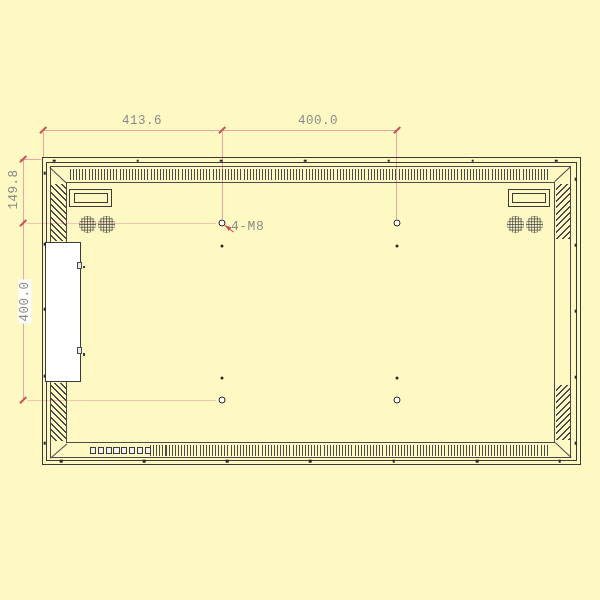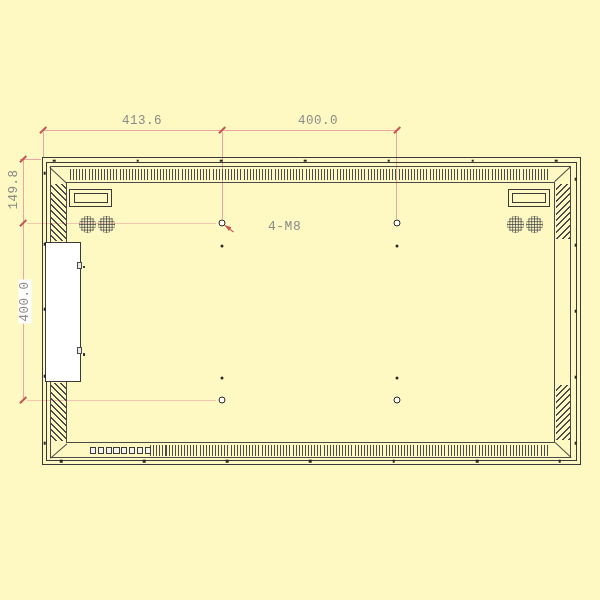--- a/index.html
+++ b/index.html
@@ -153,14 +153,14 @@
       <div class="abs tick" style="left: 42.7px; top: 130px;"></div>
       <div class="abs tick" style="left: 222.2px; top: 130px;"></div>
       <div class="abs tick" style="left: 396.6px; top: 130px;"></div>
       <div class="abs tick" style="left: 23px; top: 159px;"></div>
       <div class="abs tick" style="left: 23px; top: 223px;"></div>
       <div class="abs tick" style="left: 23px; top: 399.7px;"></div>
     </div>
 
   <div class="abs leader" style="left:224.7px;top:225.2px;"></div>
   <div class="abs arrowhead" style="left:224.7px;top:222.95px;"></div>
-  <div class="abs dimtxt" style="left:231px;top:219.5px;font-size:13px;margin-left:37px;">4-M8</div>
+  <div class="abs dimtxt" style="left:231px;top:219.5px;font-size:13px;">4-M8</div>
 </div>
 
 </body></html>

